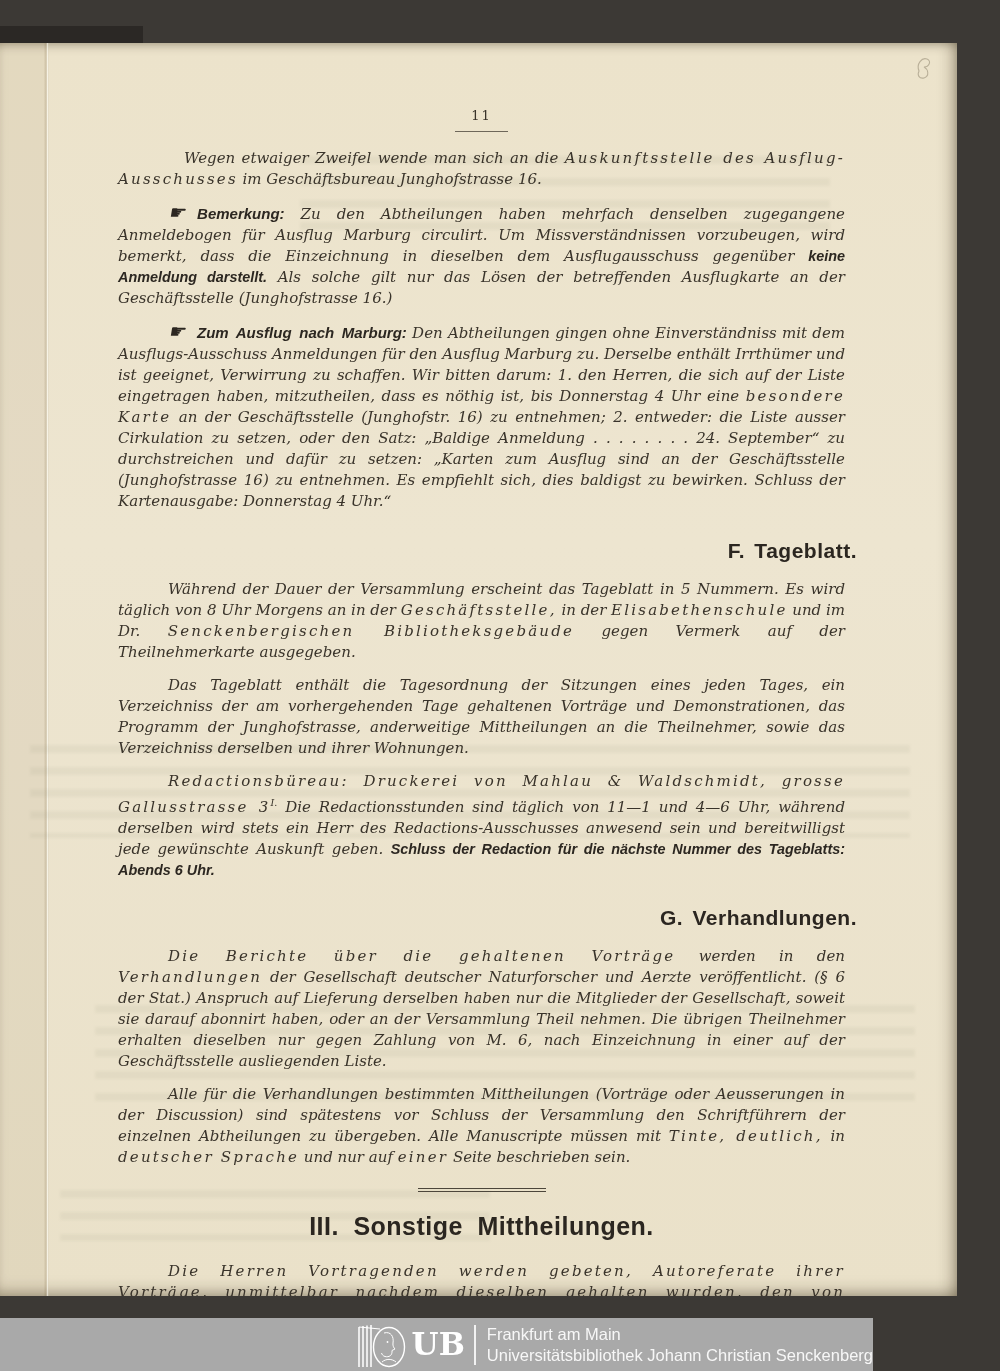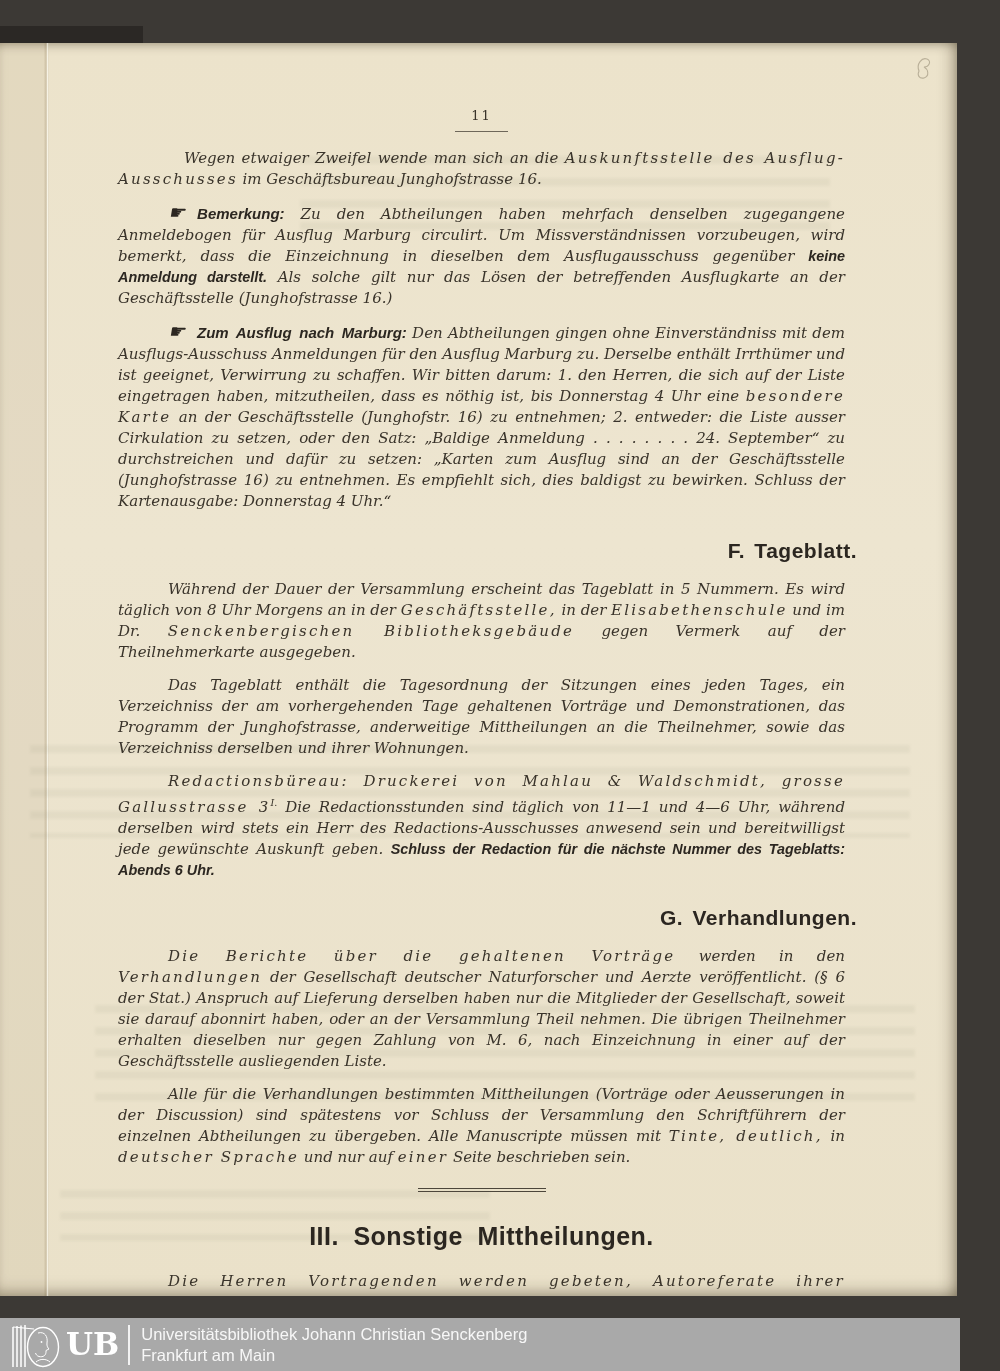--- a/index.html
+++ b/index.html
@@ -52,32 +52,33 @@
   .boldlabel{font-family:"Liberation Sans",sans-serif;font-weight:700;font-size:15px;color:#2c2721;word-spacing:3px;}
   .manicule{font-size:19px;color:#2c2721;margin-right:12px;letter-spacing:0;}
   sup{font-size:9.5px;}
   .section-heading{
     margin:28px 0 18px;text-align:right;text-indent:0;
     font-family:"Liberation Sans",sans-serif;font-weight:700;font-size:21px;color:#2b2620;
     letter-spacing:.5px;word-spacing:3px;
   }
   .section-heading.g{margin:26px 0 18px;}
   .big-heading{
-    margin:34px 0 24px;text-align:center;text-indent:0;
+    margin:24px 0 24px;text-align:center;text-indent:0;
     font-family:"Liberation Sans",sans-serif;font-weight:700;font-size:25px;color:#2b2620;
     letter-spacing:.5px;word-spacing:7px;
   }
   .rule-double{width:128px;height:2px;margin:20px auto 0;
     border-top:1.4px solid #4c463b;border-bottom:1px solid #4c463b;}
 
   
   .banner{
-    position:absolute;left:0;top:1318px;width:960px;height:53px;
+    position:absolute;left:0;top:1318px;width:873px;height:53px;
     background:#a9a9a9;display:flex;align-items:center;
     font-family:"Liberation Sans",sans-serif;
+    justify-content:flex-end;
   }
   .logo{display:flex;align-items:center;margin-left:10px;}
   .logo-ub{font-family:"DejaVu Serif",serif;font-weight:bold;font-size:31px;color:#ffffff;
     margin-left:4px;line-height:1;}
   .banner-sep{width:2px;height:40px;background:#f2f2f2;margin:0 11px 0 9px;}
   .banner-text{color:#f7f7f7;font-size:16.5px;line-height:21px;}
 </style>
 </head>
 <body>
 
@@ -136,16 +137,16 @@
       <path d="M3 5 L24 7" stroke="#ffffff" stroke-width="1.2" fill="none"></path>
       <ellipse cx="33" cy="25" rx="15.5" ry="19.5" stroke="#ffffff" stroke-width="1.4" fill="none"></ellipse>
       <path d="M28 11 c7 -2 10 4 9 10 c-0.5 3 1 5 2 6 l-3 1.5 c0.5 5 -3 7 -7 6 c-2 -0.5 -3 -2 -3.5 -3.5" stroke="#ffffff" stroke-width="1" fill="none"></path>
       <path d="M26 40 c4 -3.5 10 -3.5 14 0" stroke="#ffffff" stroke-width="1" fill="none"></path>
       <circle cx="31.5" cy="20" r="0.9" fill="#ffffff"></circle>
     </svg>
     <span class="logo-ub">UB</span>
   </div>
   <div class="banner-sep"></div>
   <div class="banner-text">
+    <div>Frankfurt am Main</div>
     <div>Universitätsbibliothek Johann Christian Senckenberg</div>
-    <div>Frankfurt am Main</div>
   </div>
 </div>
 
 </body></html>

